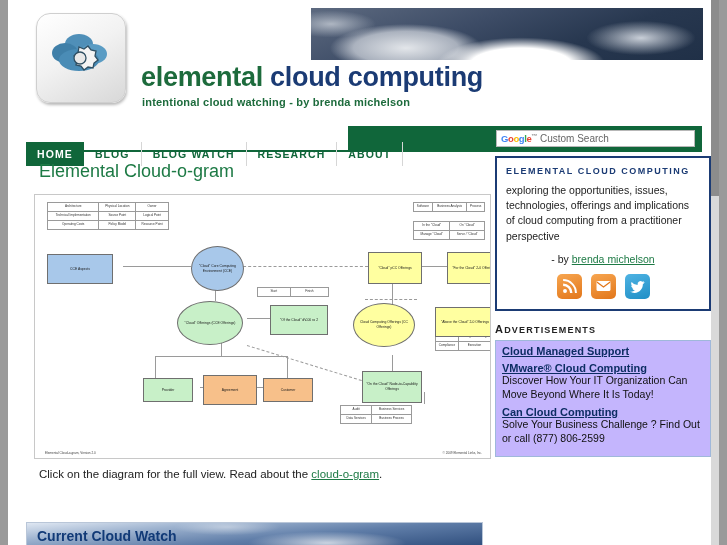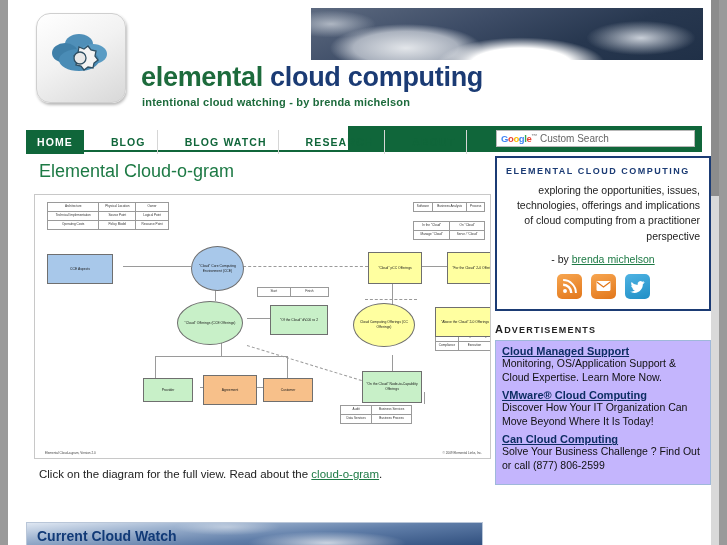--- a/index.html
+++ b/index.html
@@ -30,21 +30,21 @@
       radial-gradient(ellipse 60px 18px at 20px 16px,#aeb6c2 0%,rgba(120,130,146,0) 75%),
       linear-gradient(160deg,#5d6a80 0%,#3d4c66 38%,#27374f 68%,#203047 100%);
   }
   .brand{position:absolute;left:133px;top:62px;font-size:27px;font-weight:bold;letter-spacing:-.3px;}
   .brand .g{color:#1d6b3c;}
   .brand .b{color:#1b3b74;}
   .tagline{position:absolute;left:134px;top:96px;font-size:11px;font-weight:bold;color:#1d6b3c;letter-spacing:.2px;}
   
   .navwrap{position:absolute;left:0;top:126px;width:711px;height:24px;}
   .navbar{position:absolute;left:18px;top:0;width:676px;height:24px;background:#ffffff;border-bottom:2px solid #10663a;}
-  .navtabs{position:absolute;left:0;top:4px;display:flex;height:24px;gap:16px;}
+  .navtabs{position:absolute;left:0;top:16px;display:flex;height:24px;}
   .tab{
     display:flex;align-items:center;padding:0 11px;height:24px;
     font-size:10.5px;font-weight:bold;letter-spacing:1.1px;color:#10663a;
     border-right:1px solid #d6d6d6;white-space:nowrap;cursor:pointer;
   }
   .tab.active{background:#10663a;color:#ffffff;border-right:none;}
   .navfill{position:absolute;left:322px;top:0;right:0;height:24px;background:#10663a;}
   .searchbox{
     position:absolute;right:7px;top:4px;width:193px;height:15px;background:#fff;
     border:1px solid #b7b7b7;display:flex;align-items:center;padding-left:4px;gap:3px;
@@ -82,21 +82,21 @@
       radial-gradient(ellipse 110px 16px at 300px 20px,rgba(255,255,255,.70) 0%,rgba(255,255,255,0) 72%),
       radial-gradient(ellipse 70px 11px at 200px 4px,rgba(255,255,255,.42) 0%,rgba(255,255,255,0) 76%),
       linear-gradient(175deg,#dfe7f2 0%,#9fb4d0 26%,#5f7da8 58%,#2f4e7d 100%);
     border:1px solid #b9c6d8;
   }
   .ccw-t{position:absolute;left:10px;top:5px;font-size:14px;font-weight:bold;color:#113a77;}
   
   .side{position:absolute;left:487px;top:156px;width:216px;}
   .sbox{border:2px solid #1b3b74;background:#fff;padding:8px 9px 10px;}
   .sbox h3{margin:0 0 7px;font-size:9px;font-weight:bold;color:#1b3b74;letter-spacing:1.5px;}
-  .sdesc{font-size:10.5px;line-height:1.45;color:#222;text-align:right;margin:0 0 9px;}
+  .sdesc{font-size:10.5px;line-height:1.45;color:#222;text-align:left;margin:0 0 9px;}
   .sby{font-size:10.5px;color:#222;text-align:center;margin:0 0 9px;}
   .sby a{color:#1d7a45;}
   .sicons{display:flex;justify-content:center;gap:9px;}
   .sic{width:25px;height:25px;border-radius:5px;display:flex;align-items:center;justify-content:center;cursor:pointer;}
   .sic.rss{background:linear-gradient(160deg,#f7a650,#e2761a);}
   .sic.mail{background:linear-gradient(160deg,#f7a650,#e2761a);}
   .sic.tw{background:linear-gradient(160deg,#4fb3e3,#1f8fc6);}
   .adhead{margin:12px 0 5px;font-size:9px;font-weight:bold;color:#222;letter-spacing:1.2px;}
   .adhead .cap{font-size:11px;}
   .adbox{background:#c4b5fd;border:1px solid #9fb8da;padding:4px 6px 6px;}
@@ -310,21 +310,20 @@
       </div>
     </div>
 
     <div class="adhead">
       <span class="cap">A</span><span>DVERTISEMENTS</span>
     </div>
 
     <div class="adbox">
       <div class="ad">
         <a class="t" href="#">Cloud Managed Support</a>
-        <div class="d">Monitoring, OS/Application Support &amp; Cloud Expertise. Learn More Now.</div>
       </div>
       <div class="ad">
         <a class="t" href="#">VMware® Cloud Computing</a>
         <div class="d">Discover How Your IT Organization Can Move Beyond Where It Is Today!</div>
       </div>
       <div class="ad">
         <a class="t" href="#">Can Cloud Computing</a>
         <div class="d">Solve Your Business Challenge ? Find Out or call (877) 806-2599</div>
       </div>
     </div>

